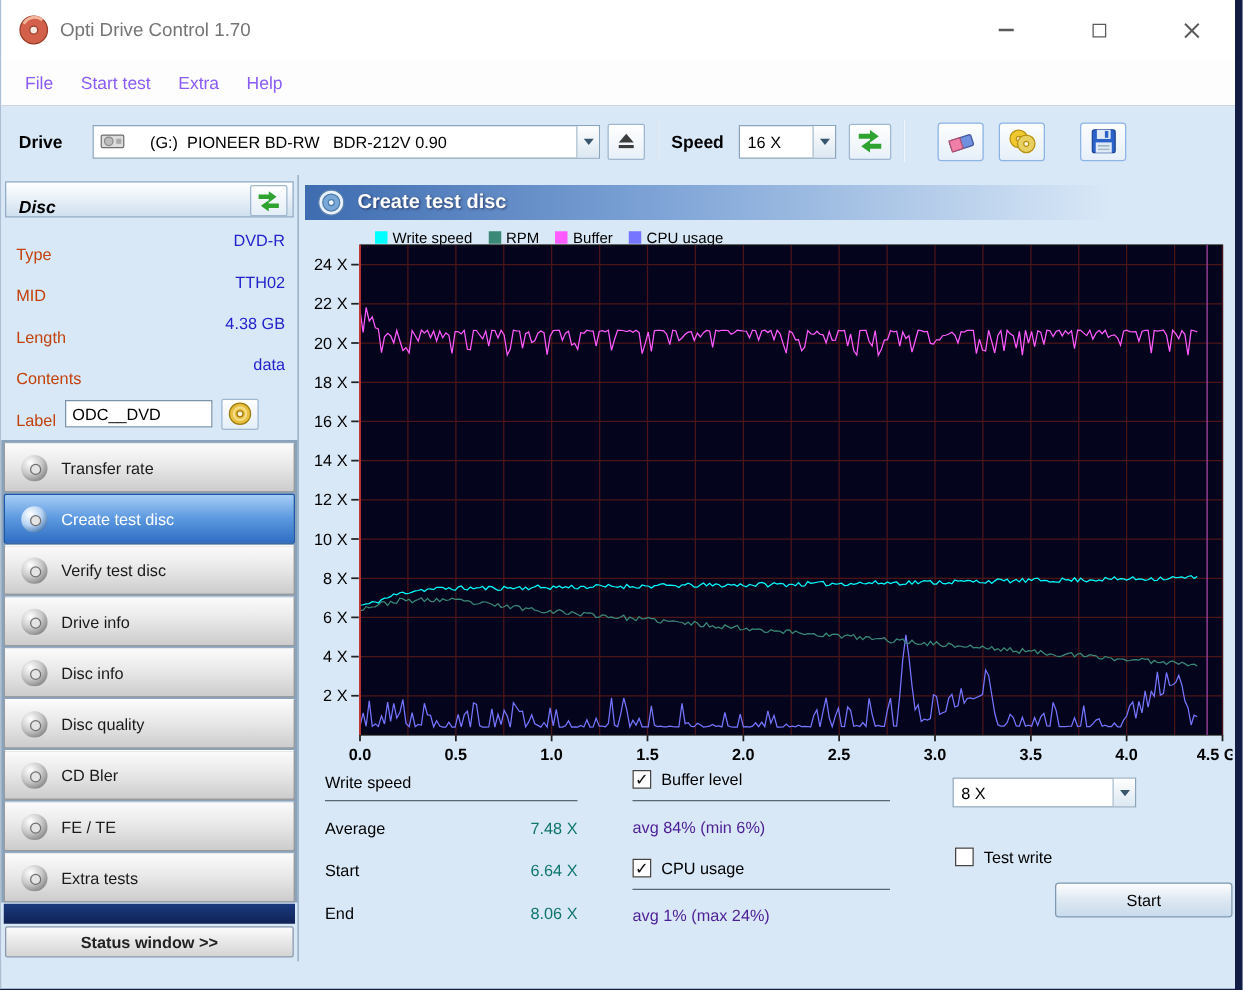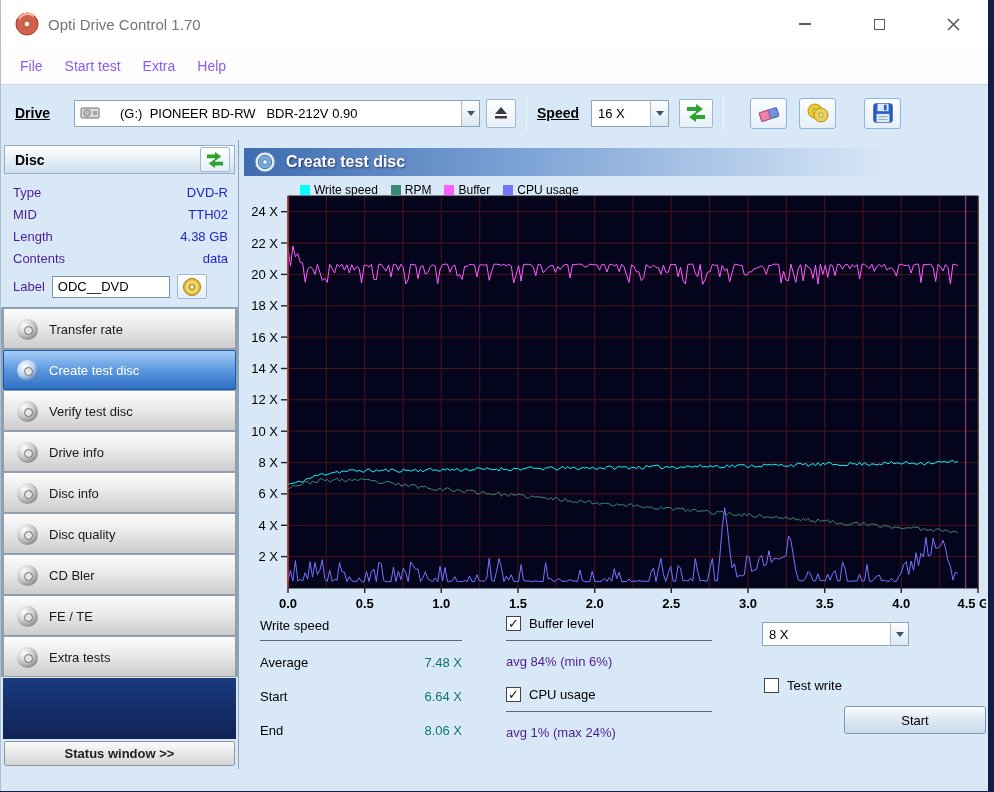--- a/index.html
+++ b/index.html
@@ -19,35 +19,35 @@
   .title-text { margin-left: 8px; font-size: 15px; color: #757575; }
   .win-controls { position: absolute; right: 24px; top: 0; height: 48px; display: flex; align-items: center; gap: 52px; }
   .win-btn { width: 22px; height: 22px; display: flex; align-items: center; justify-content: center; cursor: default; }
   .glyph-min { width: 12px; height: 2px; background: #5a5a5a; }
   .glyph-max { width: 11px; height: 11px; border: 1.5px solid #5a5a5a; }
   
   .menubar { position: absolute; left: 0; top: 48px; width: 100%; height: 37px; background: #fdfdfe; display: flex; align-items: center; padding-left: 8px; border-bottom: 1px solid #cdd6e0; }
   .menu-item { padding: 6px 11px; font-size: 14px; color: #8b5cf6; }
   
   .toolbar { position: absolute; left: 0; top: 86px; width: 100%; height: 54px; background: #d9e8f7; display: flex; align-items: center; }
-  .tb-label { font-weight: bold; font-size: 14px; text-decoration: underline; }
+  .tb-label { font-weight: bold; font-size: 14px; }
   .combo { background: #fff; border: 1px solid #8aa4bc; height: 27px; display: flex; align-items: center; gap: 14px; }
   .combo-text { flex: 1; padding-left: 6px; white-space: pre; font-size: 13px; overflow: hidden; }
   .dd-btn { width: 18px; height: 100%; border-left: 1px solid #a8bccd; background: linear-gradient(#fefefe,#dce8f2); display: flex; align-items: center; justify-content: center; }
   .dd-arrow { width: 0; height: 0; border-left: 4px solid transparent; border-right: 4px solid transparent; border-top: 5px solid #38576f; }
   .tool-btn { height: 29px; border: 1px solid #9fb8cf; background: linear-gradient(#ffffff,#e8f0f8); display: flex; align-items: center; justify-content: center; border-radius: 2px; }
   .tool-icon-btn { width: 37px; height: 31px; border: 1px solid #8cb4e4; background: linear-gradient(#fdfefe,#e6eff9); display: flex; align-items: center; justify-content: center; border-radius: 3px; }
   .tb-sep { width: 1px; height: 34px; background: #a9bed2; border-right: 1px solid #f0f6fb; margin: 0 10px; }
   
   .leftpanel { position: absolute; left: 0; top: 140px; width: 238px; bottom: 22px; background: #d9e8f7; border-right: 1px solid #8aa2ba; display: flex; flex-direction: column; }
-  .disc-header { margin: 5px 3px 3px 3px; height: 29px; border: 1px solid #94accO; border: 1px solid #94acc4; background: linear-gradient(#ffffff,#cfe0ef); display: flex; align-items: center; padding: 0 4px 0 10px; }
+  .disc-header { margin: 5px 3px 3px 3px; height: 29px; border: 1px solid #94accO; border: 1px solid #94acc4; background: linear-gradient(#ffffff,#cfe0ef); display: flex; align-items: flex-end; padding: 0 4px 0 10px; font-style: italic; }
   .disc-header-title { font-weight: bold; font-size: 14px; flex: 1; }
   .small-btn { width: 30px; height: 25px; border: 1px solid #9fb8cf; background: linear-gradient(#ffffff,#e4eef7); display: flex; align-items: center; justify-content: center; border-radius: 2px; }
   .field-row { display: flex; justify-content: space-between; padding: 4px 10px 3px 12px; }
-  .field-label { color: #4c1d95; }
+  .field-label { color: #c2410c; margin-top: 11px; }
   .field-value { color: #2222cc; }
   .label-row { display: flex; align-items: center; gap: 7px; padding: 5px 8px 8px 12px; }
   .label-input { width: 118px; height: 22px; border: 1px solid #7a94ac; font-size: 13px; padding: 1px 5px; font-family: inherit; background: #fff; }
   .nav { display: flex; flex-direction: column; gap: 1px; padding: 2px 2px 0 2px; background: #8aa2ba; }
   .nav-item { height: 40px; display: flex; align-items: center; gap: 11px; padding-left: 13px; background: linear-gradient(180deg,#fbfbfb,#e9e9e9 45%,#cccccc); border: 1px solid #9a9a9a; border-top-color: #fdfdfd; border-radius: 2px; color: #1a1a1a; }
   .nav-item.active { background: linear-gradient(180deg,#a6cdf6,#5e9ae0 48%,#2f6fc4); border-color: #1d57a8; color: #ffffff; }
   .disc-icon { width: 21px; height: 21px; border-radius: 50%; background: radial-gradient(circle at 35% 30%, #ffffff, #c9c9c9 45%, #8a8a8a 78%, #6f6f6f); position: relative; flex: 0 0 auto; }
   .disc-icon::after { content: ""; position: absolute; left: 7px; top: 7px; width: 7px; height: 7px; border-radius: 50%; background: #e4e4e4; border: 1px solid #6f6f6f; }
   .nav-item.active .disc-icon { background: radial-gradient(circle at 35% 30%, #ffffff, #b8d4f4 45%, #4d7db4 78%, #2f5f96); }
   .nav-filler { flex: 1; background: linear-gradient(180deg,#1b3a7e,#0f2356); margin: 1px 2px 2px 2px; }

